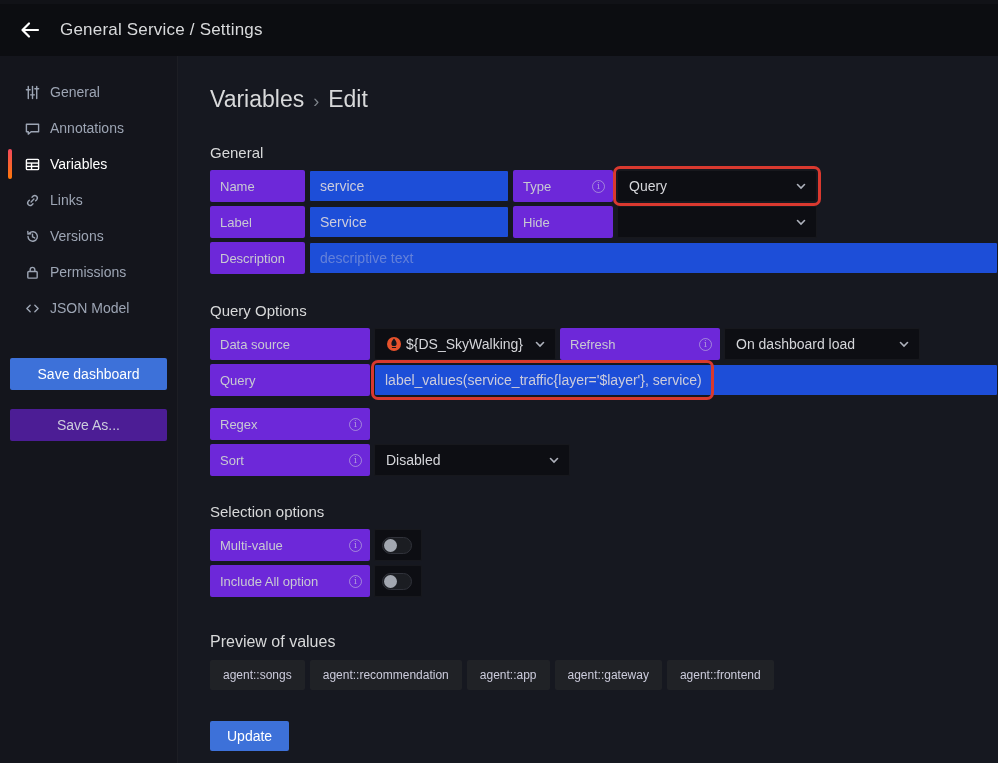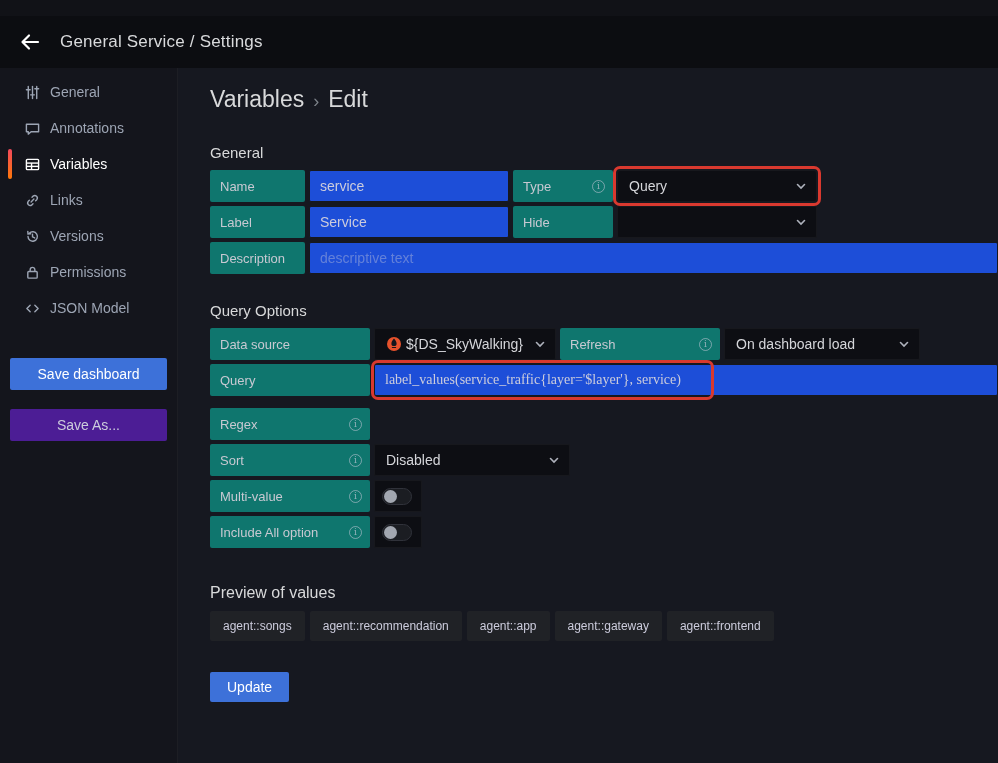--- a/index.html
+++ b/index.html
@@ -4,21 +4,21 @@
 <style>
   * { margin:0; padding:0; box-sizing:border-box; }
   html,body { width:998px; height:763px; }
   body {
     font-family:"Liberation Sans","DejaVu Sans",sans-serif;
     background:#111217; color:#ccccdc; overflow:hidden; position:relative;
   }
 
   
   .topbar {
-    position:absolute; top:16px; left:0; width:998px; height:52px;
+    position:absolute; top:4px; left:0; width:998px; height:52px;
     background:#0c0d11; display:flex; align-items:center; padding-left:14px;
     z-index:5;
   }
   .back-btn {
     width:32px; height:32px; border-radius:50%; display:flex; align-items:center;
     justify-content:center; cursor:pointer; color:#ffffff; background:transparent;
   }
   .topbar-title { margin-left:14px; font-size:17px; font-weight:500; color:#d9dadc; letter-spacing:.2px; }
 
   
@@ -49,21 +49,21 @@
     background:#161820; padding:34px 0 0 32px; overflow:hidden;
   }
   .page-title { font-size:23px; font-weight:500; color:#d8d9da; display:flex; align-items:baseline; gap:9px; }
   .page-title .crumb { cursor:pointer; }
   .page-title .sep { color:#7b8087; font-size:18px; }
 
   .section-title { font-size:15px; font-weight:500; color:#d8d9da; margin-top:31px; margin-bottom:9px; }
 
   .frow { display:flex; gap:4px; margin-bottom:4px; height:32px; }
   .flabel {
-    background:#0f766e; color:#c8c9d2; font-size:13px; font-weight:500;
+    background:#6d28d9; color:#c8c9d2; font-size:13px; font-weight:500;
     display:flex; align-items:center; justify-content:space-between;
     padding:0 8px 0 10px; border-radius:2px; flex:0 0 auto;
   }
   .flabel .lbl-text { pointer-events:none; }
   .info-ic {
     width:13px; height:13px; border:1px solid rgba(204,204,220,.55); border-radius:50%;
     color:rgba(204,204,220,.7); font-size:9px; line-height:11px; text-align:center;
     font-style:normal; flex:0 0 auto; cursor:default; font-family:"DejaVu Serif",serif;
   }
   .finput {
@@ -73,21 +73,21 @@
   .finput::placeholder { color:rgba(204,204,220,.4); }
   .fselect {
     background:#0d0e13; border:1px solid #17181d; border-radius:2px; color:#d5d6da;
     font-size:14px; display:flex; align-items:center; justify-content:space-between;
     padding:0 9px 0 11px; cursor:pointer; position:relative;
   }
   .fselect .chev { color:#aeb2bc; display:flex; }
   .red-outline { outline:3px solid #d9392f; outline-offset:1px; border-radius:3px; }
 
   .query-wrap { position:relative; flex:1; display:flex; }
-  .query-wrap input { flex:1;font-family:Liberation Serif, serif; }
+  .query-wrap input { flex:1; }
   .red-box {
     position:absolute; pointer-events:none; border:3px solid #d9392f; border-radius:7px;
     left:-3px; top:-4px; height:40px; width:343px;
   }
 
   
   .toggle-box {
     width:48px; height:32px; background:#0d0e13; border:1px solid #17181d; border-radius:2px;
     display:flex; align-items:center; padding-left:7px; cursor:pointer;
   }
@@ -323,20 +323,21 @@
       <span>Disabled</span>
       <span class="chev">
         <svg width="12" height="12" viewBox="0 0 12 12" stroke="currentColor" stroke-width="1.6" fill="none" stroke-linecap="round">
             <polyline points="2.5,4.5 6,8 9.5,4.5"></polyline>
           </svg>
       </span>
     </div>
   </div>
 
   
+  <div class="section-title" style="margin-top:27px">Selection options</div>
 
   <div class="frow">
     <div class="flabel" style="width:160px">
       <span class="lbl-text">Multi-value</span>
       <i class="info-ic">i</i>
     </div>
     <div class="toggle-box">
       <div class="toggle-track">
         <div class="toggle-knob"></div>
       </div>

